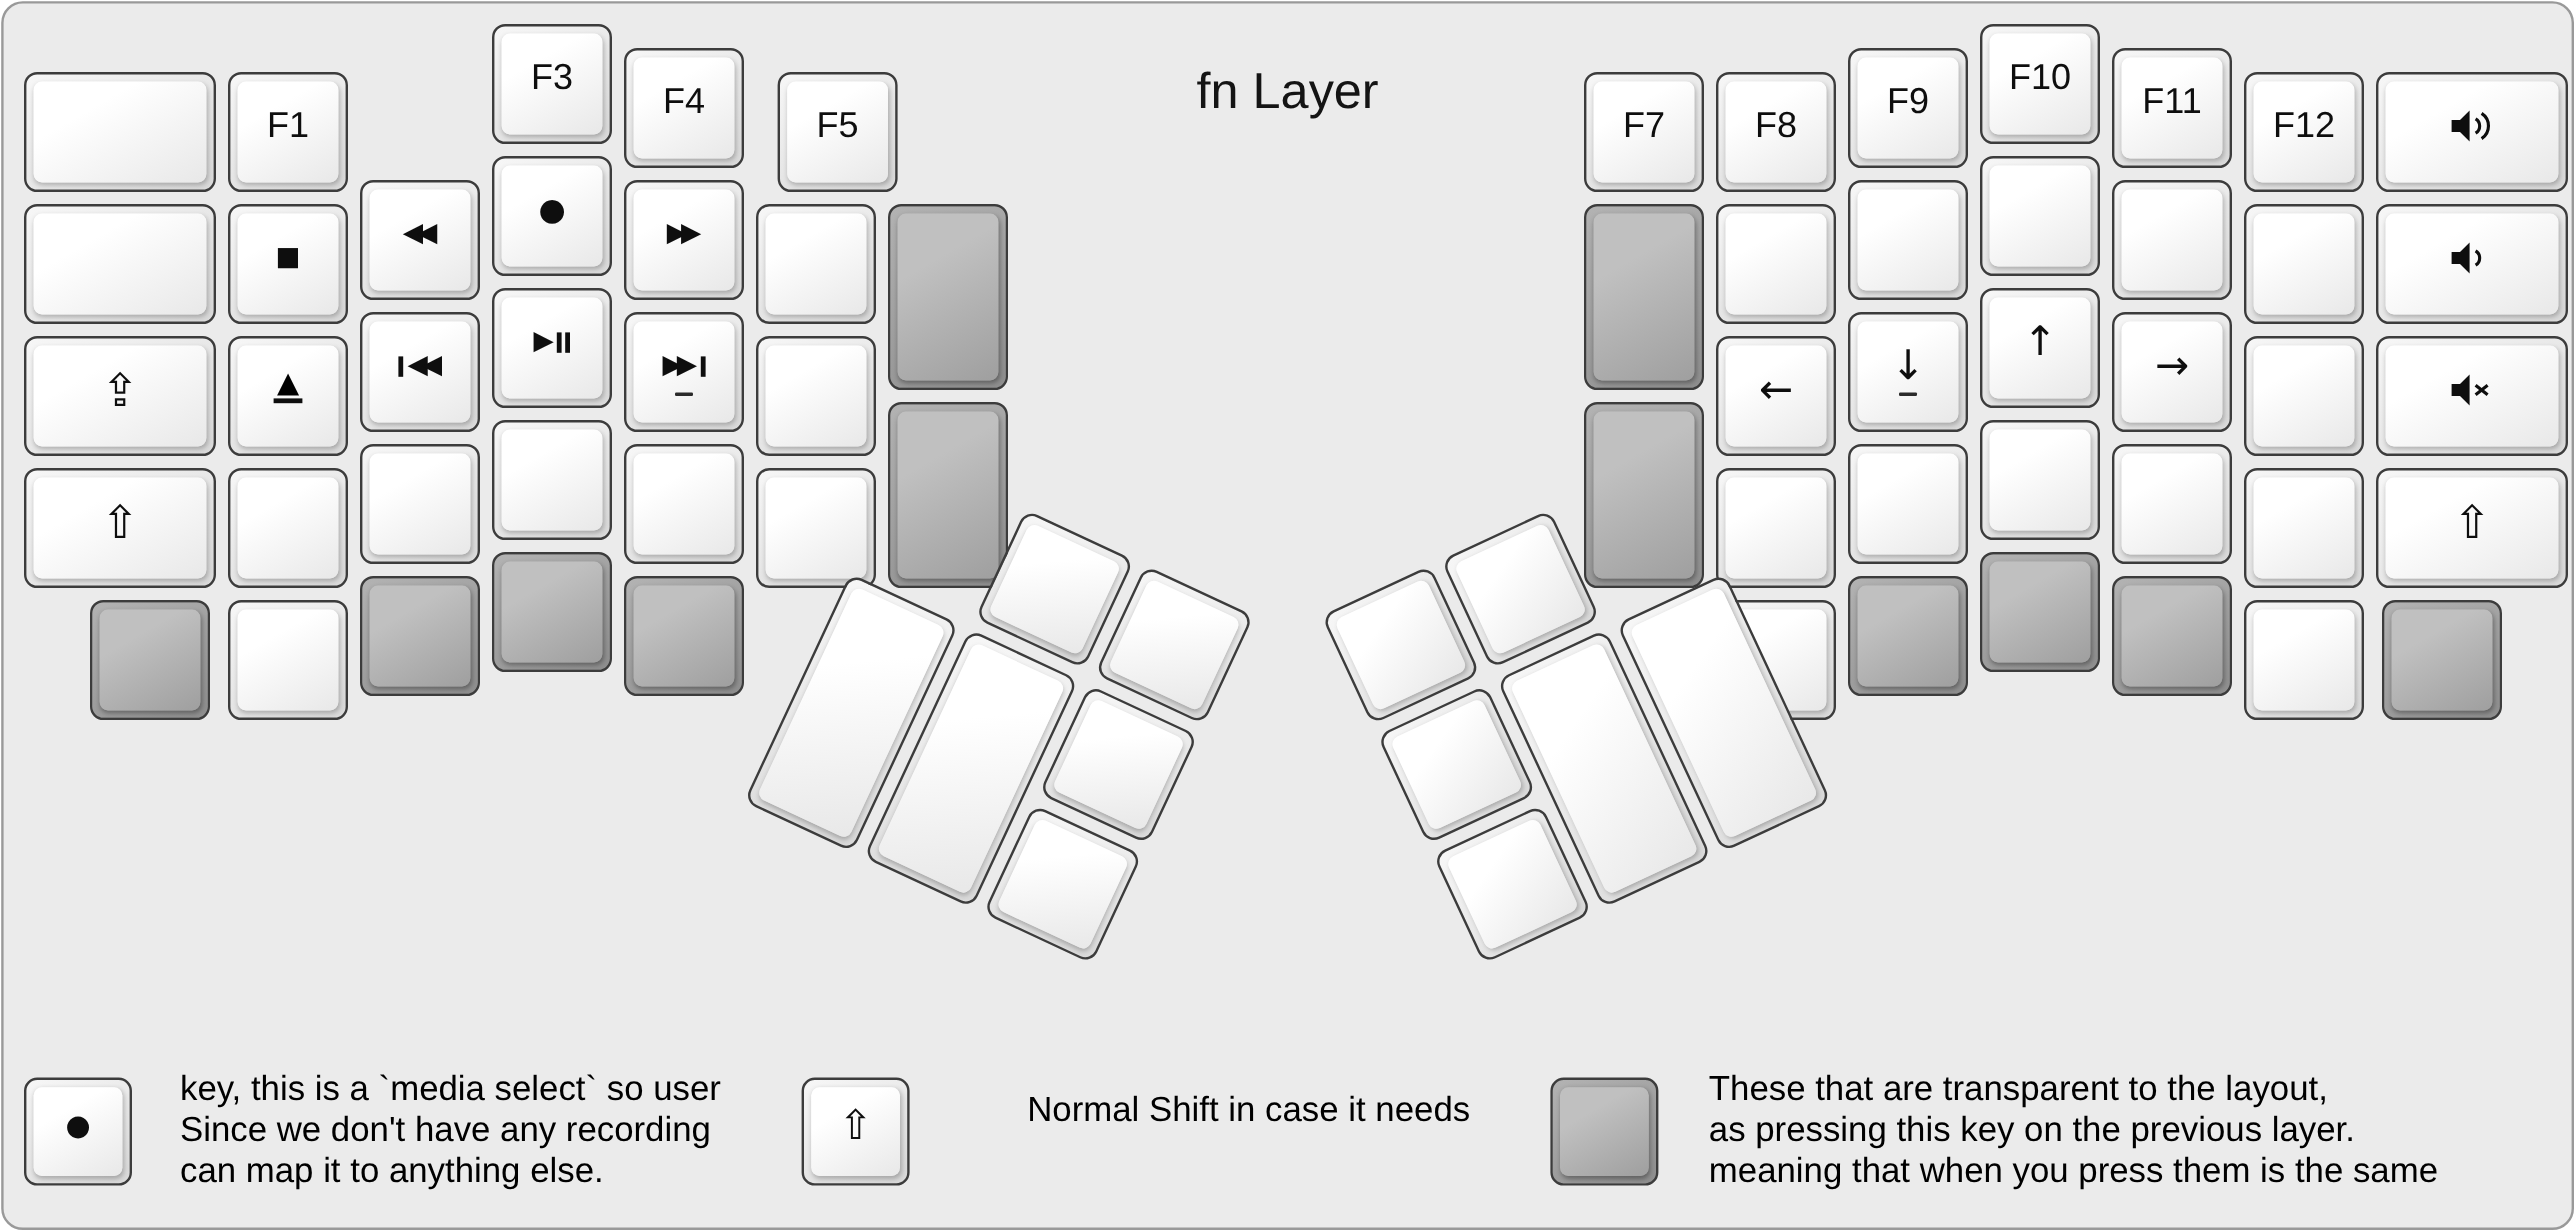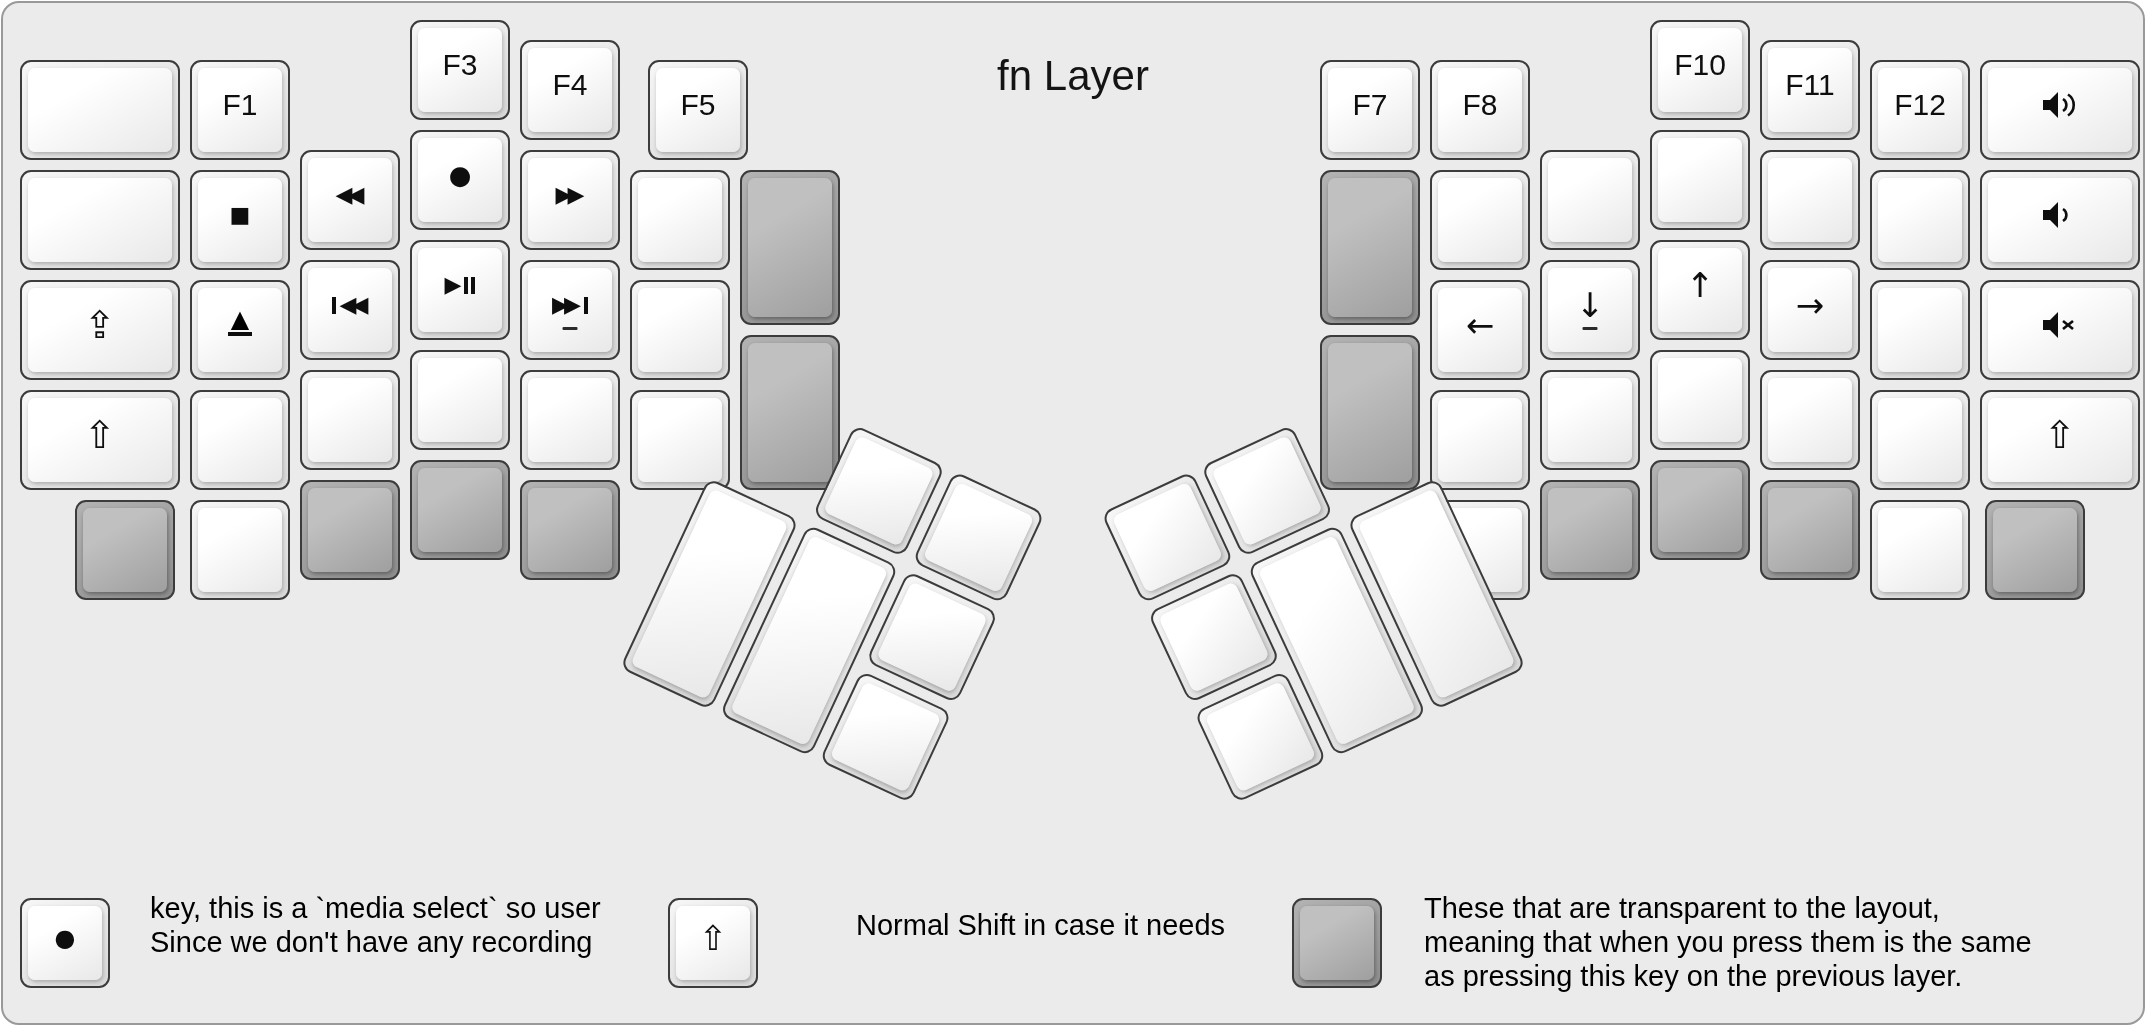--- a/index.html
+++ b/index.html
@@ -165,20 +165,23 @@
   <div class="key" style="left:1430px;top:60px">
       <span class="lbl">F8</span>
     </div>
   <div class="key" style="left:1430px;top:170px"></div>
   <div class="key" style="left:1430px;top:280px">
       <span class="lbl sym arrow">←</span>
     </div>
   <div class="key" style="left:1430px;top:390px"></div>
   <div class="key" style="left:1430px;top:500px"></div>
 
+  <div class="key" style="left:1540px;top:40px">
+      <span class="lbl">F9</span>
+    </div>
   <div class="key" style="left:1540px;top:150px"></div>
   <div class="key" style="left:1540px;top:260px">
       <span class="lbl sym arrow">↓</span>
       <i class="tapmark"></i>
     </div>
   <div class="key" style="left:1540px;top:370px"></div>
   <div class="key gray" style="left:1540px;top:480px"></div>
 
   <div class="key" style="left:1650px;top:20px">
       <span class="lbl">F10</span>
@@ -252,29 +255,30 @@
 </div>
 
 <div class="layer">
 
   <div class="key" style="left:20px;top:898px;width:90px;height:90px">
       <span class="lbl media" style="font-size:24px">●</span>
     </div>
   <div class="legend-text" style="left:150px;top:891px">
     <div>key, this is a `media select` so user</div>
     <div>Since we don't have any recording</div>
+    <div>can map it to anything else.</div>
   </div>
 
   <div class="key" style="left:668px;top:898px;width:90px;height:90px">
       <span class="lbl sym" style="font-size:34px">⇧</span>
     </div>
   <div class="legend-text" style="left:856px;top:908px">
     <div>Normal Shift in case it needs</div>
   </div>
 
   <div class="key gray" style="left:1292px;top:898px;width:90px;height:90px"></div>
   <div class="legend-text" style="left:1424px;top:891px">
     <div>These that are transparent to the layout,</div>
+    <div>as pressing this key on the previous layer.</div>
     <div>meaning that when you press them is the same</div>
-    <div>as pressing this key on the previous layer.</div>
   </div>
 
 </div>
 
 </body></html>

